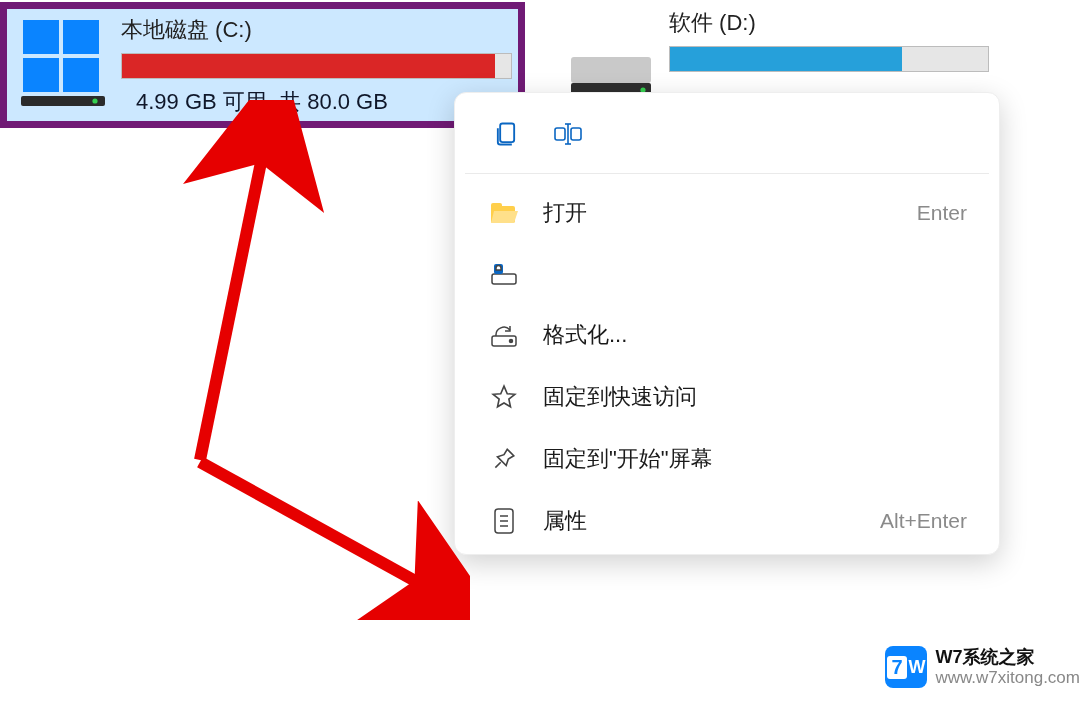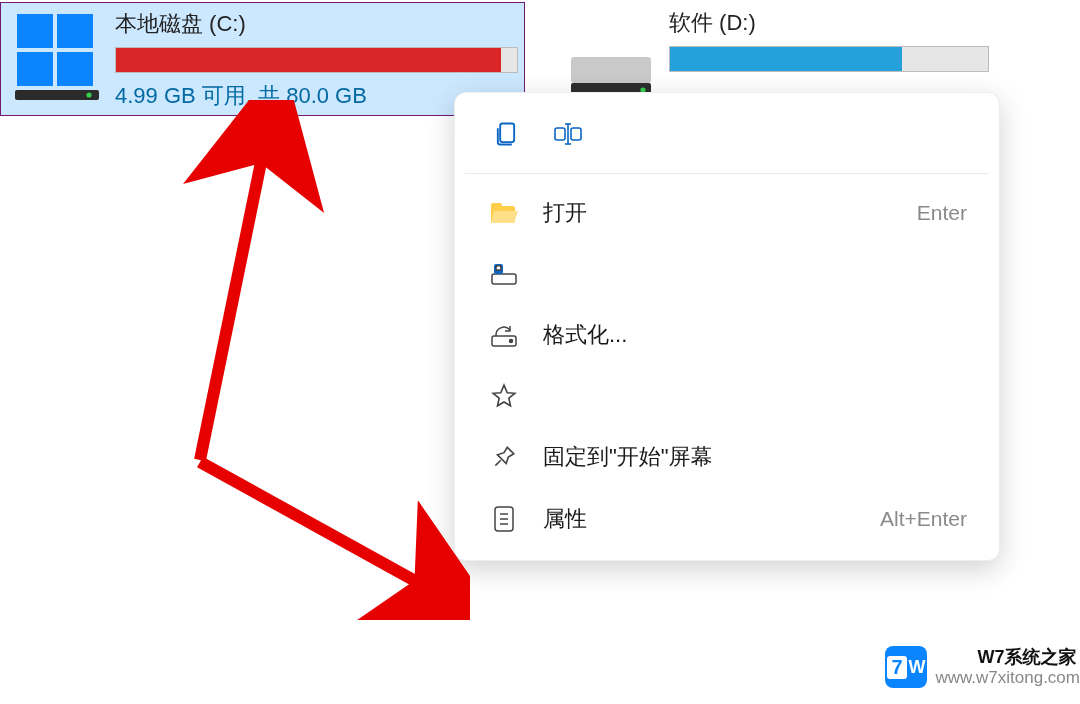--- a/index.html
+++ b/index.html
@@ -14,21 +14,21 @@
 
     
     .drive {
       position: absolute;
       display: flex;
       align-items: flex-start;
       padding: 4px 6px;
     }
     .drive.selected {
       background: #cce8ff;
-      border: 1px solid #701a75;
+      border: 7px solid #701a75;
     }
     .drive-c {
       top: 2px;
       left: 0px;
       width: 525px;
     }
     .drive-d {
       top: 2px;
       left: 555px;
       width: 440px;
@@ -58,33 +58,34 @@
       position: relative;
       margin-bottom: 8px;
     }
     .usage-fill {
       height: 100%;
     }
     .usage-fill.red { background: #da2626; width: 96%; }
     .usage-fill.blue { background: #26a0da; width: 73%; }
     .drive-free {
       font-size: 22px;
-      color: #0369a1;
+      color: #0f172a;
+      margin-left: 15px;
     }
 
     
     .context-menu {
       position: absolute;
       top: 92px;
       left: 454px;
       width: 546px;
       background: #ffffff;
       border-radius: 12px;
       box-shadow: 0 8px 28px rgba(0,0,0,0.18);
-      padding: 14px 10px 10px 10px;
+      padding: 14px 10px 2px 10px;
       border: 1px solid #eee;
     }
     .menu-toolbar {
       display: flex;
       gap: 20px;
       padding: 6px 20px 18px 20px;
       border-bottom: 1px solid #eaeaea;
       margin-bottom: 8px;
     }
     .toolbar-btn {
@@ -157,21 +158,21 @@
       font-size: 20px;
       padding: 0 4px;
       margin-right: 2px;
       border-radius: 3px;
     }
     .wm-text {
       display: flex;
       flex-direction: column;
       line-height: 1.15;
     }
-    .wm-title { font-size: 18px; font-weight: 700; color: #111; margin-left: 42px; }
+    .wm-title { font-size: 18px; font-weight: 700; color: #111; }
     .wm-url { font-size: 17px; color: #888; }
   </style>
 </head>
 <body>
 
 <div class="drive drive-c selected">
   <div class="drive-icon-wrap">
     <svg width="92" height="92" viewBox="0 0 92 92">
 
       <rect x="6" y="4" width="36" height="34" fill="#0a84ff"></rect>
@@ -264,20 +265,21 @@
     <span class="mi-label">格式化...</span>
     <span class="mi-shortcut"></span>
   </div>
 
   <div class="menu-item">
     <span class="mi-icon">
       <svg width="26" height="26" viewBox="0 0 24 24" fill="none" stroke="#444" stroke-width="1.5">
         <path d="M12 2 L15 9 L22 9.5 L16.5 14 L18 21 L12 17.5 L6 21 L7.5 14 L2 9.5 L9 9 Z"></path>
       </svg>
     </span>
+    <span class="mi-label">固定到快速访问</span>
     <span class="mi-shortcut"></span>
   </div>
 
   <div class="menu-item">
     <span class="mi-icon">
       <svg width="26" height="26" viewBox="0 0 24 24" fill="none" stroke="#444" stroke-width="1.5">
         <path d="M15 3 L21 9 L16 12 L14 18 L6 10 L12 8 Z"></path>
         <line x1="9" y1="15" x2="4" y2="20"></line>
       </svg>
     </span>

